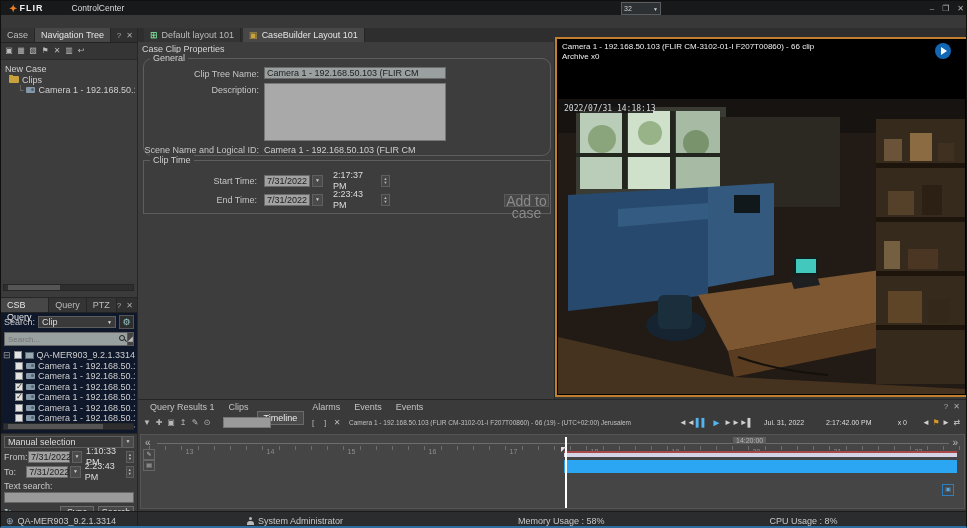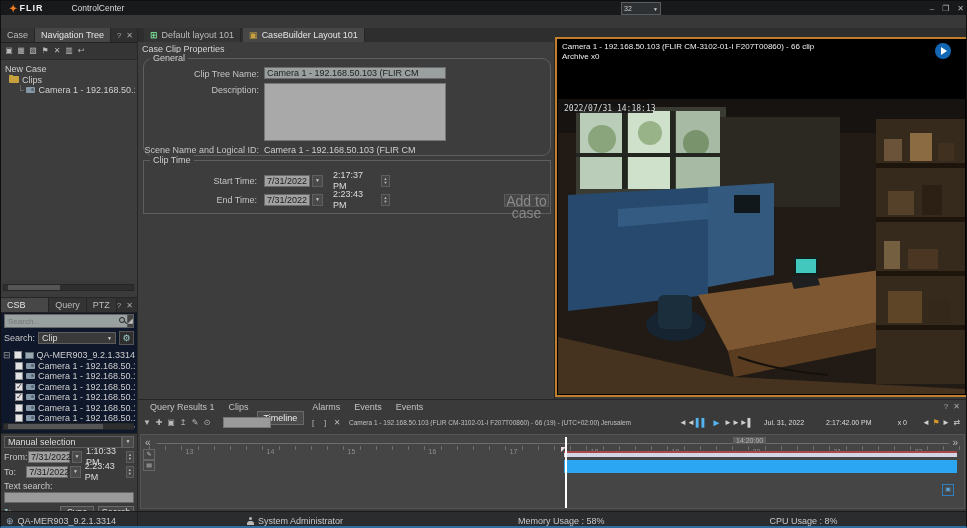--- a/index.html
+++ b/index.html
@@ -121,32 +121,32 @@
   <div class="abs" style="left:0;top:296px;width:137px;height:136px;background:#0f172a;border-right:1px solid #262626;border-top:1px solid #262626;box-sizing:border-box;">
     <div class="panel-tabs">
       <span class="ptab active">CSB Query</span>
       <span class="ptab">Query</span>
       <span class="ptab">PTZ</span>
       <span class="mini-btns">
         <span>?</span>
         <span>✕</span>
       </span>
     </div>
-    <div style="display:flex;align-items:center;gap:3px;padding:1px 3px;">
-      <input style="flex: 1 1 0%; height: 12px; background: rgb(153, 160, 160); border: 1px solid rgb(102, 102, 102); font-size: 8px; color: rgb(34, 34, 34); padding: 0px 12px 0px 3px; font-family: &quot;Liberation Sans&quot;, sans-serif;" placeholder="Search...">
-      <span class="mag" style="margin-left:-15px;"></span>
-      <span style="width:12px;height:12px;background:#444;border:1px solid #5a5a5a;text-align:center;line-height:11px;color:#bbb;font-size:7px;margin-left:4px;">◢</span>
-    </div>
     <div style="display:flex;align-items:center;gap:3px;padding:2px 3px;">
       <span>Search:</span>
       <span style="flex:1;background:#3a3a3a;border:1px solid #5e5e5e;padding:0 3px;line-height:10px;color:#ddd;display:flex;justify-content:space-between;">
         <span>Clip</span>
         <span style="font-size:5px;">▼</span>
       </span>
       <span style="width:13px;height:12px;background:#2e2e2e;border:1px solid #555;text-align:center;line-height:12px;color:#9cc;">⚙</span>
+    </div>
+    <div style="display:flex;align-items:center;gap:3px;padding:1px 3px;">
+      <input style="flex: 1 1 0%; height: 12px; background: rgb(153, 160, 160); border: 1px solid rgb(102, 102, 102); font-size: 8px; color: rgb(34, 34, 34); padding: 0px 12px 0px 3px; font-family: &quot;Liberation Sans&quot;, sans-serif;" placeholder="Search...">
+      <span class="mag" style="margin-left:-15px;"></span>
+      <span style="width:12px;height:12px;background:#444;border:1px solid #5a5a5a;text-align:center;line-height:11px;color:#bbb;font-size:7px;margin-left:4px;">◢</span>
     </div>
     <div style="padding:3px 2px 0 2px;height:78px;overflow:hidden;">
       <div class="trow">
         <span style="color:#999;">⊟</span>
         <span class="cb"></span>
         <span class="srv"></span>
         <span>QA-MER903_9.2.1.3314 (1) (QA</span>
       </div>
       <div>
 

